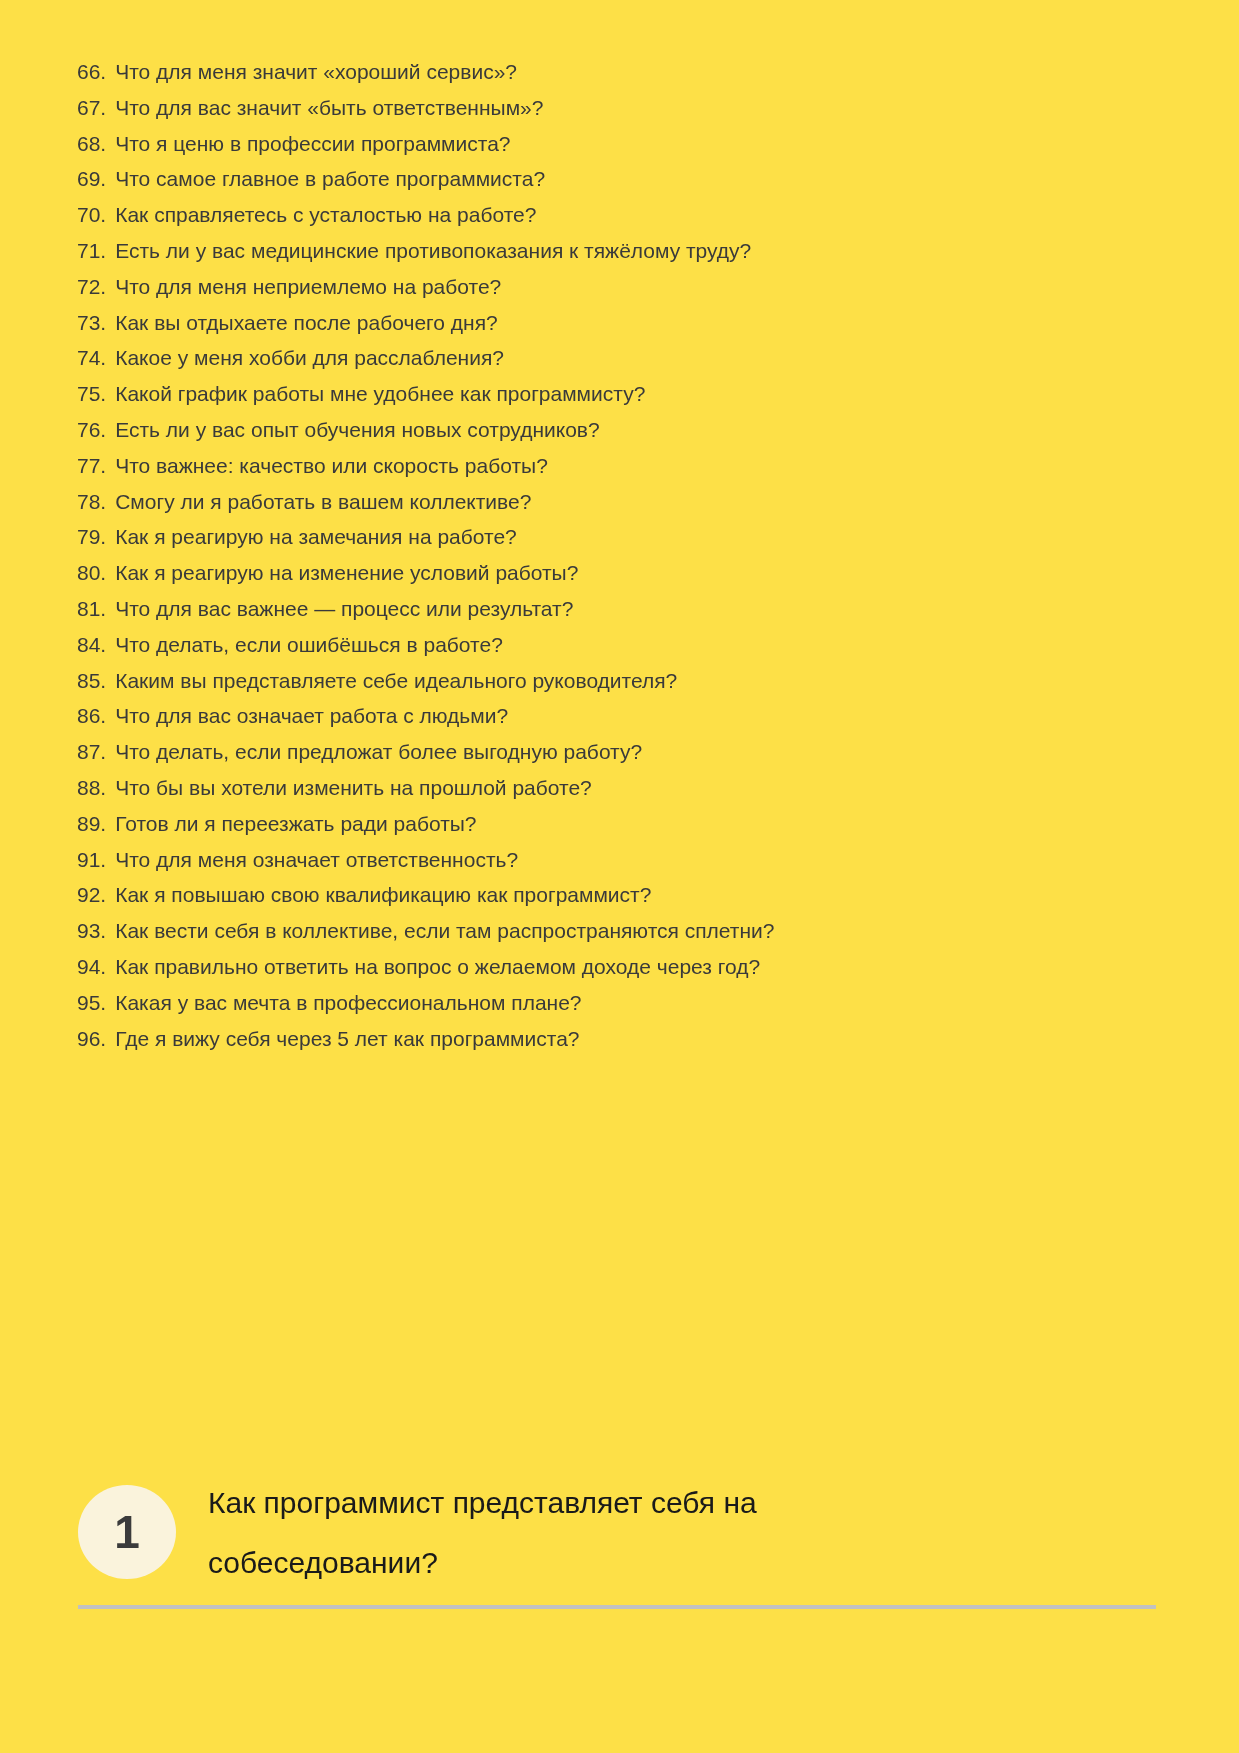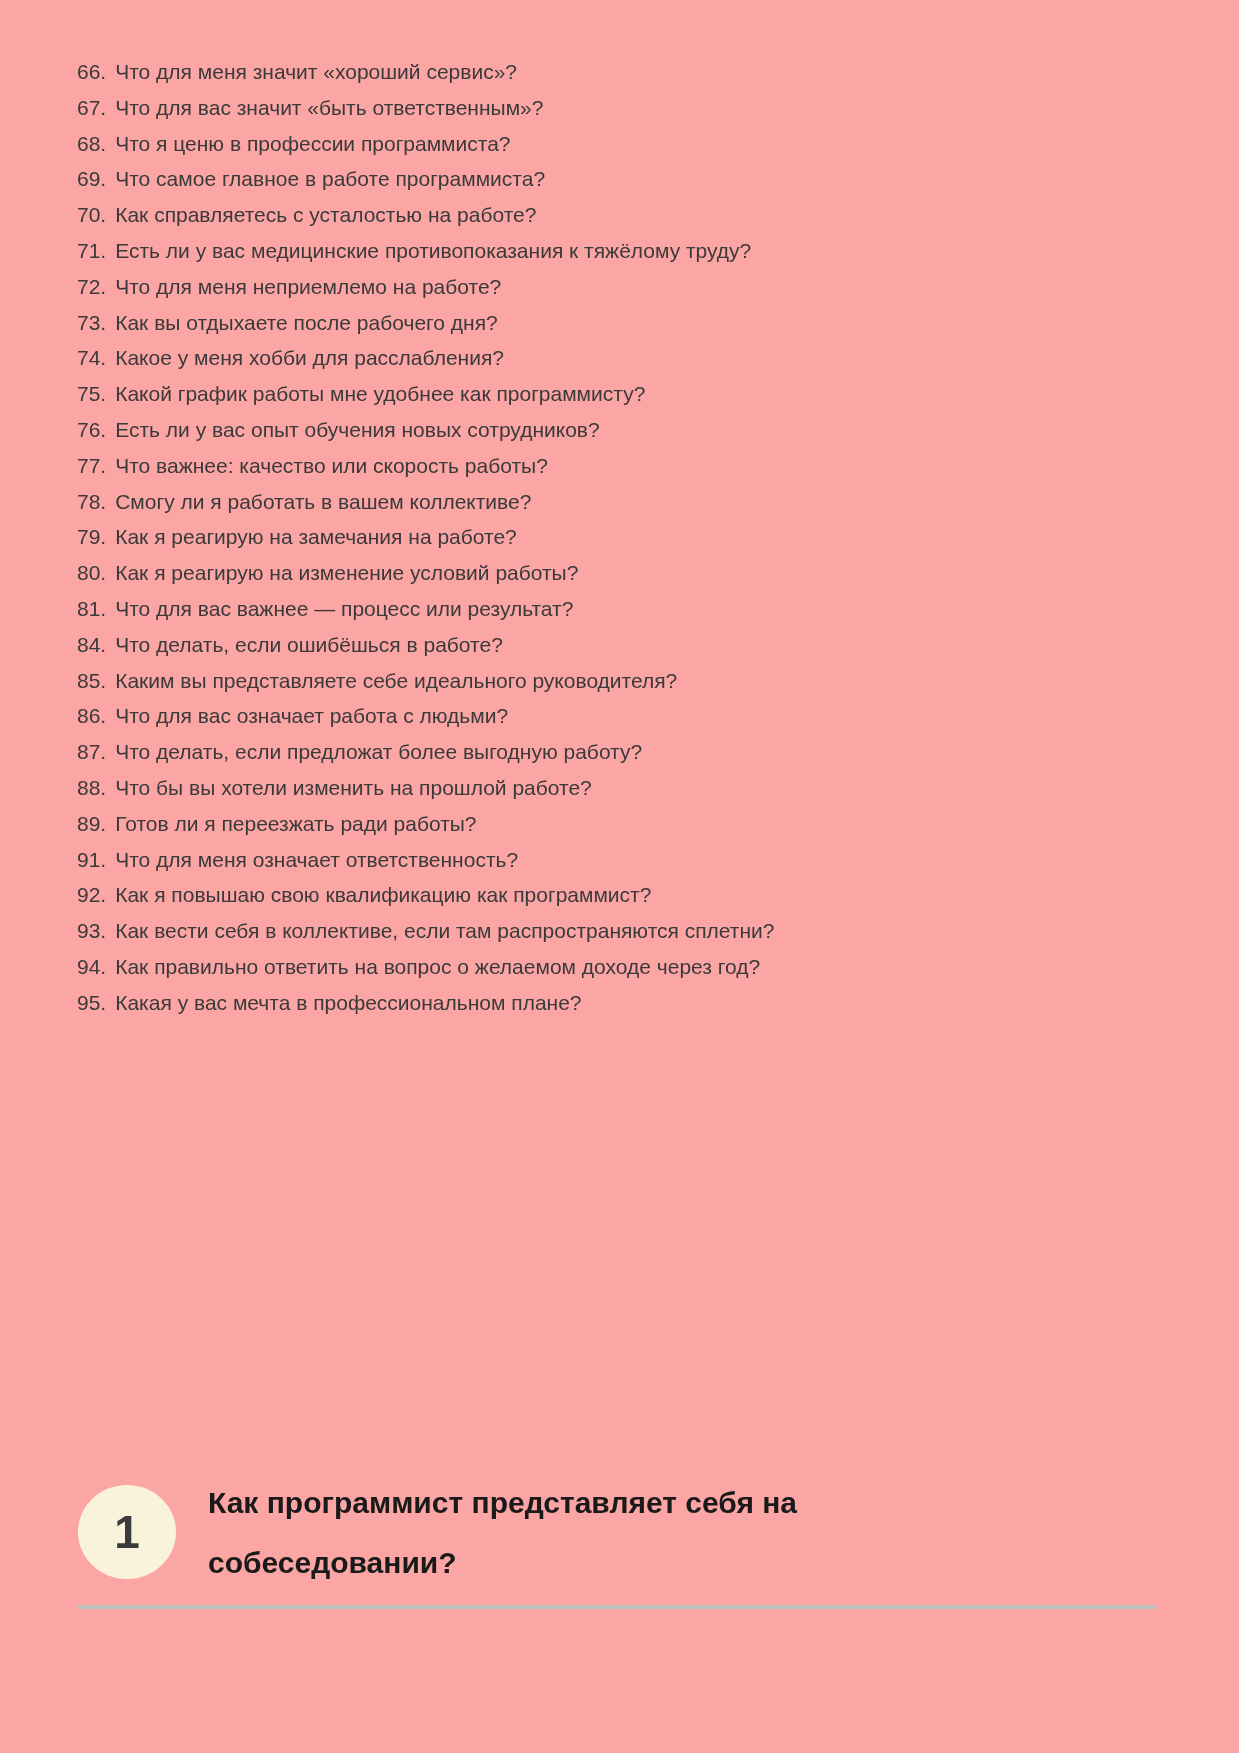--- a/index.html
+++ b/index.html
@@ -10,21 +10,21 @@
   body {
     width: 1239px;
     height: 1753px;
     position: relative;
     font-family: "Liberation Sans", "DejaVu Sans", sans-serif;
     overflow: hidden;
   }
   .page {
     position: absolute;
     inset: 0;
-    background: #fca5a5;
+    background: #fde047;
   }
   
   .qlist {
     list-style: none;
     margin: 0;
     padding: 54px 40px 0 77px;
   }
   .qitem {
     font-size: 21px;
     line-height: 35.8px;
@@ -58,21 +58,21 @@
   .badge span {
     font-size: 46px;
     font-weight: bold;
     color: #3b3b3b;
     line-height: 1;
   }
   .title {
     margin: -12px 0 0 32px;
     max-width: 730px;
     font-size: 30px;
-    font-weight: bold;
+    font-weight: normal;
     line-height: 60px;
     color: #1a1a1a;
   }
   .divider {
     margin-top: 12px;
     width: 1078px;
     height: 4px;
     background: #c1c1c1;
   }
 </style>
@@ -103,20 +103,21 @@
       <li class="qitem"><span class="qnum">85.</span><span class="qtext">Каким вы представляете себе идеального руководителя?</span></li>
       <li class="qitem"><span class="qnum">86.</span><span class="qtext">Что для вас означает работа с людьми?</span></li>
       <li class="qitem"><span class="qnum">87.</span><span class="qtext">Что делать, если предложат более выгодную работу?</span></li>
       <li class="qitem"><span class="qnum">88.</span><span class="qtext">Что бы вы хотели изменить на прошлой работе?</span></li>
       <li class="qitem"><span class="qnum">89.</span><span class="qtext">Готов ли я переезжать ради работы?</span></li>
       <li class="qitem"><span class="qnum">91.</span><span class="qtext">Что для меня означает ответственность?</span></li>
       <li class="qitem"><span class="qnum">92.</span><span class="qtext">Как я повышаю свою квалификацию как программист?</span></li>
       <li class="qitem"><span class="qnum">93.</span><span class="qtext">Как вести себя в коллективе, если там распространяются сплетни?</span></li>
       <li class="qitem"><span class="qnum">94.</span><span class="qtext">Как правильно ответить на вопрос о желаемом доходе через год?</span></li>
       <li class="qitem"><span class="qnum">95.</span><span class="qtext">Какая у вас мечта в профессиональном плане?</span></li>
+      <li class="qitem"><span class="qnum">96.</span><span class="qtext">Где я вижу себя через 5 лет как программиста?</span></li>
     </ol>
 
   <div class="section-header">
     <div class="header-row">
       <div class="badge">
         <span>1</span>
       </div>
       <h1 class="title">Как программист представляет себя на собеседовании?</h1>
     </div>
     <div class="divider"></div>

